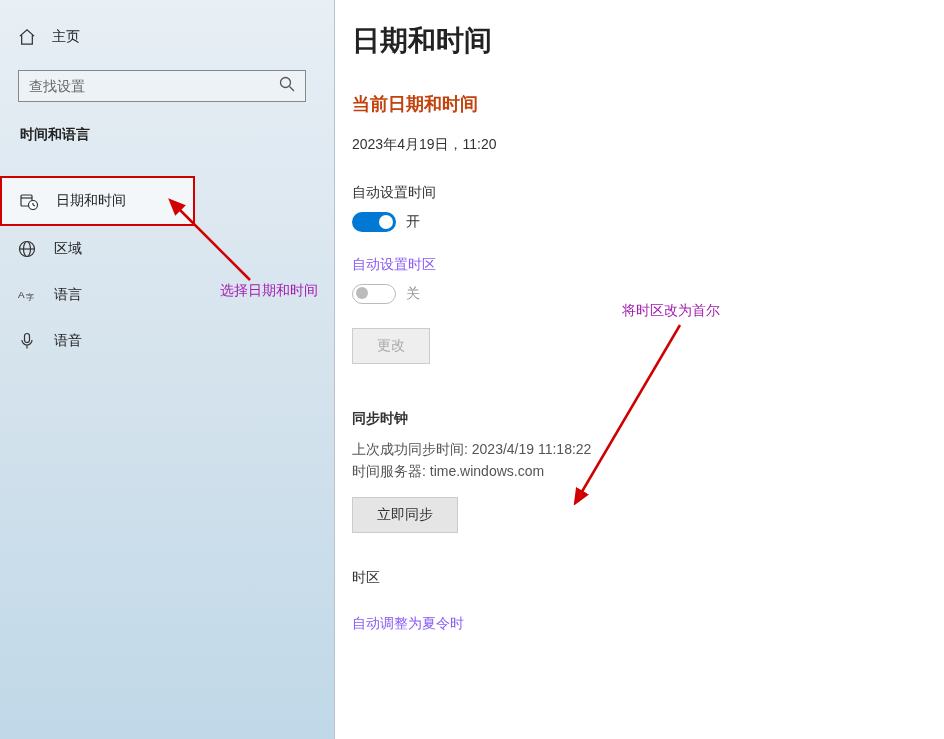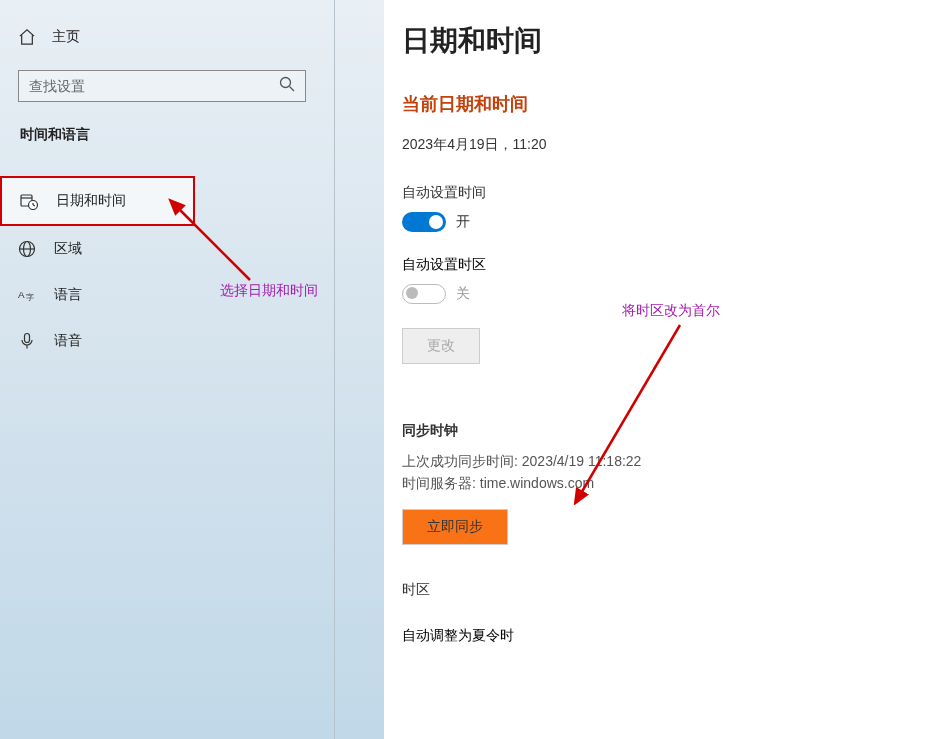--- a/index.html
+++ b/index.html
@@ -10,21 +10,21 @@
     }
     body {
       width: 944px;
       height: 739px;
       background: linear-gradient(180deg, #e8eff5 0%, #d5e3ed 50%, #c0d8e8 100%);
       display: flex;
       overflow: hidden;
       position: relative;
     }
     .sidebar {
-      width: 384px;
+      width: 334px;
       padding: 28px 0 0 18px;
       position: relative;
     }
     .home-row {
       display: flex;
       align-items: center;
       gap: 16px;
       margin-bottom: 24px;
       cursor: pointer;
     }
@@ -123,21 +123,21 @@
       font-size: 14px;
       color: #333;
       margin-bottom: 30px;
     }
     .setting-label {
       font-size: 14px;
       color: #333;
       margin-bottom: 10px;
     }
     .setting-label.disabled {
-      color: #000000;
+      color: #8b5cf6;
     }
     .toggle-row {
       display: flex;
       align-items: center;
       gap: 10px;
       margin-bottom: 24px;
     }
     .toggle {
       width: 44px;
       height: 20px;
@@ -178,33 +178,33 @@
     }
     .toggle-text {
       font-size: 14px;
       color: #333;
     }
     .toggle-text.disabled {
       color: #999;
     }
     .btn {
       padding: 8px 24px;
-      background: #f97316;
+      background: #e5e5e5;
       border: 1px solid #ccc;
       font-size: 14px;
       color: #333;
       cursor: pointer;
     }
     .btn.disabled {
       color: #aaa;
       background: #eee;
       cursor: default;
     }
     .section-gap {
-      margin-bottom: 38px;
+      margin-bottom: 26px;
     }
     .sync-info {
       font-size: 14px;
       color: #555;
       line-height: 1.6;
       margin-bottom: 14px;
     }
     .dropdown {
       width: 444px;
       height: 36px;

